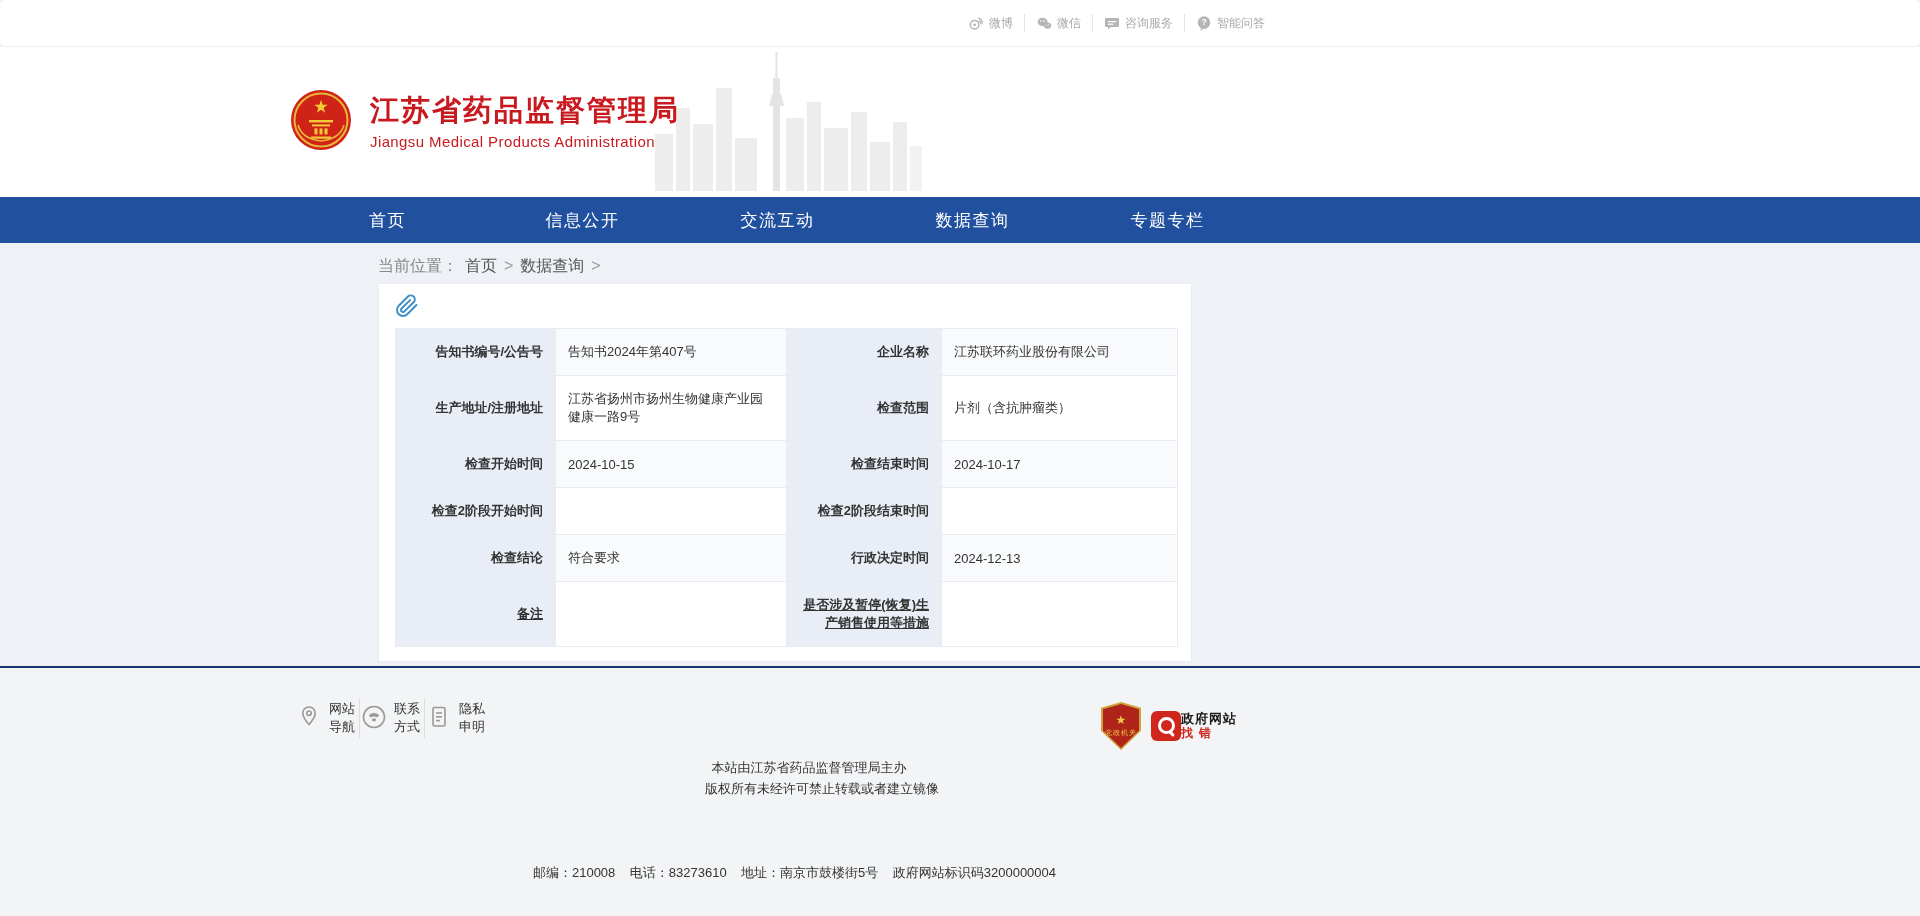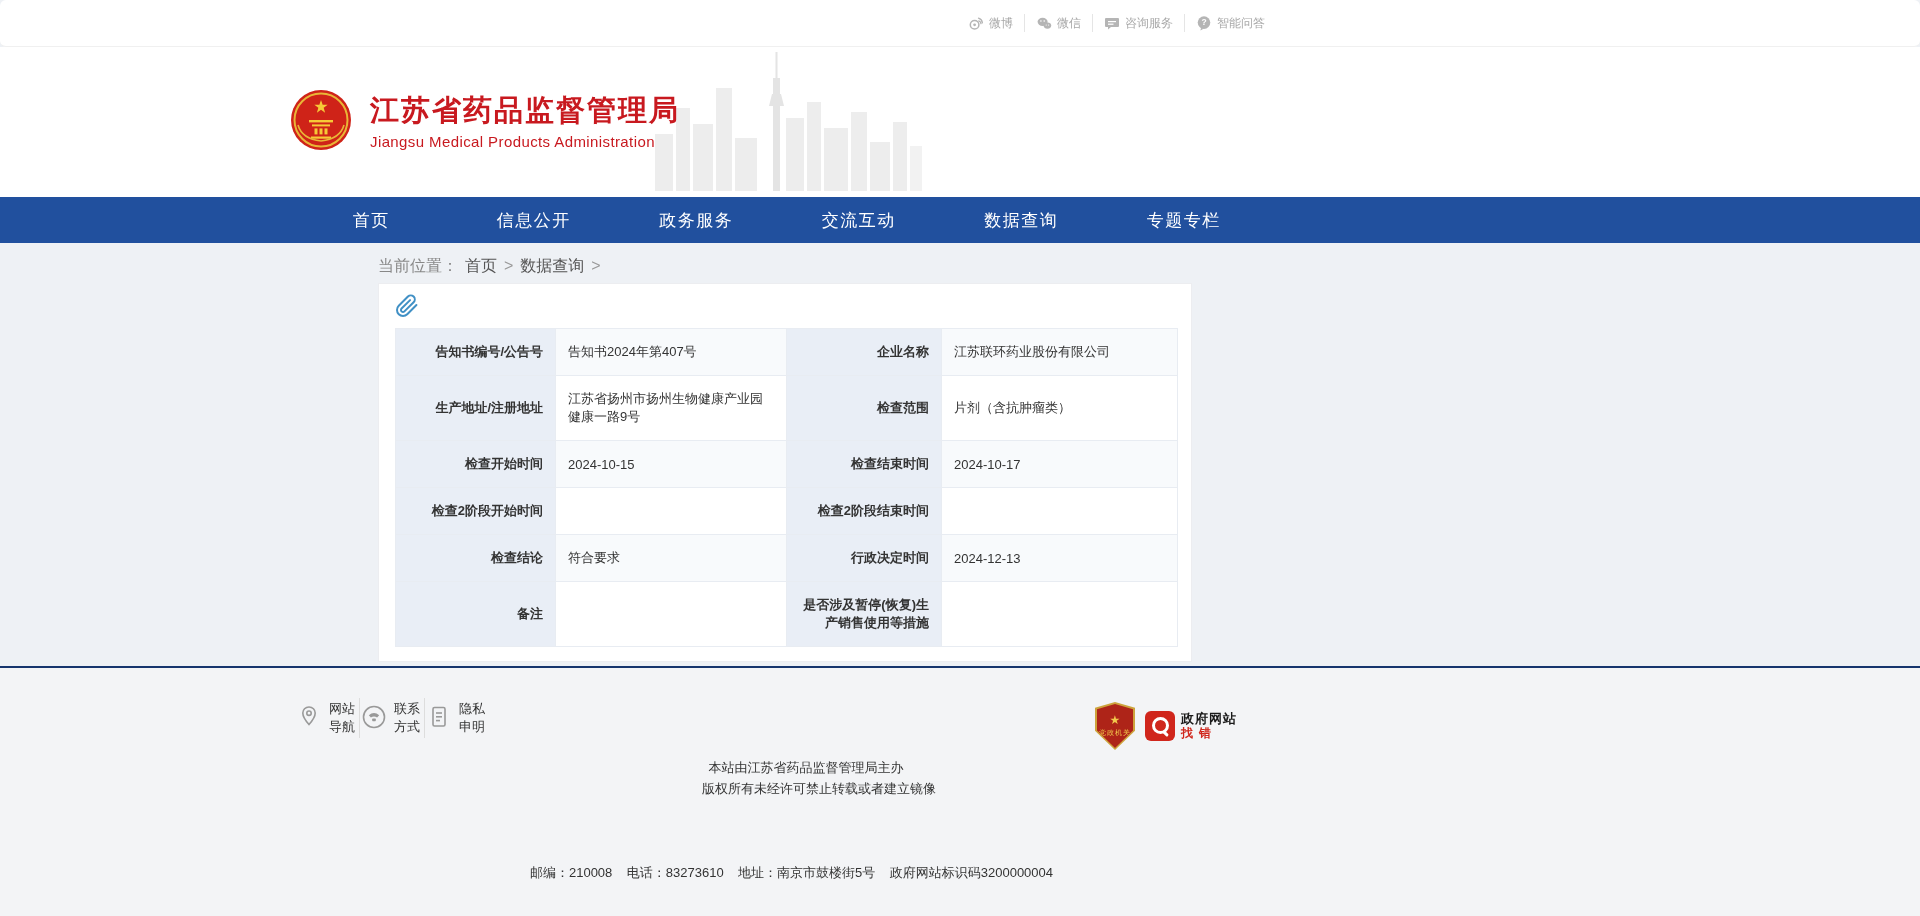--- a/index.html
+++ b/index.html
@@ -42,21 +42,21 @@
           margin-top:6px; padding:10px 16px 14px; }
   .clip-row { height:28px; display:flex; align-items:center; }
 
   table.detail { border-collapse:collapse; width:782px; margin-top:6px; table-layout:fixed; }
   .detail td { border:1px solid #e8ecf2; font-size:13px; padding:14px 12px; vertical-align:middle; color:#333; word-break:break-all; }
   .detail td.lbl { background:var(--label-cell-bg,#e9eef6); text-align:right; font-weight:bold; }
   .detail td.val { background:#fff; text-align:left; }
   .detail tr:nth-child(odd) td.val { background:#f8fafc; }
   .detail tr:nth-child(1){ height:30px; } .detail tr:nth-child(2){ height:40px; }
   .detail tr:nth-child(3){ height:29px; } .detail tr:nth-child(4){ height:29px; }
-  .detail tr:nth-child(5){ height:30px; } .detail tr:nth-child(6){ height:46px; }
+  .detail tr:nth-child(5){ height:30px; } .detail tr:nth-child(6){ height:46px;text-decoration:underline; }
 
   
   .footer { background:#f3f4f6; border-top:2px solid #16356d; height:363px; }
   .footer .inner { display:flex; align-items:flex-start; padding-top:26px; }
   .f-links { display:flex; align-items:center; margin-left:6px; margin-top:4px; }
   .f-link { width:62px; display:flex; flex-direction:row; align-items:center; gap:7px;
             font-size:13px; color:#333; cursor:pointer; }
   .f-sep { width:1px; height:40px; background:#ddd; margin:0 1px; align-self:center; }
   .f-text { flex:1; text-align:center; font-size:13px; color:#333; line-height:21px;
             margin-top:0; white-space:pre-wrap; }
@@ -64,21 +64,21 @@
   .f-badges { display:flex; align-items:center; gap:10px; margin-right:28px; margin-top:8px; }
 
   .shield-outer { width:40px; height:48px; background:#cda33c; padding:2px;
     clip-path:polygon(50% 0,100% 12%,100% 60%,50% 100%,0 60%,0 12%); cursor:pointer; }
   .shield-inner { width:100%; height:100%; background:#ae2418;
     clip-path:polygon(50% 0,100% 12%,100% 60%,50% 100%,0 60%,0 12%);
     display:flex; flex-direction:column; align-items:center; justify-content:center; gap:2px; }
   .shield-star { color:#f2c94c; font-size:12px; line-height:1; }
   .shield-text { color:#f2c94c; font-size:7px; letter-spacing:1px; white-space:nowrap; }
 
-  .find-badge { display:flex; align-items:center; gap:6px; cursor:pointer; }
+  .find-badge { display:flex; align-items:center; gap:0; cursor:pointer; }
   .find-icon { width:30px; height:30px; background:#d0261c; border-radius:6px; position:relative; }
   .find-icon::before { content:""; position:absolute; left:7px; top:6px; width:11px; height:11px;
     border:3px solid #fff; border-radius:50%; }
   .find-icon::after { content:""; position:absolute; left:19px; top:19px; width:3px; height:7px;
     background:#fff; transform:rotate(-45deg); border-radius:2px; }
   .find-text { display:flex; flex-direction:column; line-height:1.15; }
   .find-top { font-size:13px; font-weight:bold; color:#1a1a1a; letter-spacing:1px; }
   .find-bottom { font-size:12px; font-weight:bold; color:#d0261c; letter-spacing:6px; }
 
   .bottombar { height:13px; background:var(--footer-bar-blue,#274879); }
@@ -181,21 +181,20 @@
         </g>
       </svg>
     </span>
   </div>
 </div>
 
 <div class="nav">
   <div class="inner">
     <div class="nav-item">首页</div>
     <div class="nav-item">信息公开</div>
-    <div class="nav-item">政务服务</div>
     <div class="nav-item">交流互动</div>
     <div class="nav-item">数据查询</div>
     <div class="nav-item">专题专栏</div>
   </div>
 </div>
 
 <div class="content">
   <div class="breadcrumb">
     <span>当前位置：</span>
     <span class="bc-link">首页</span>

